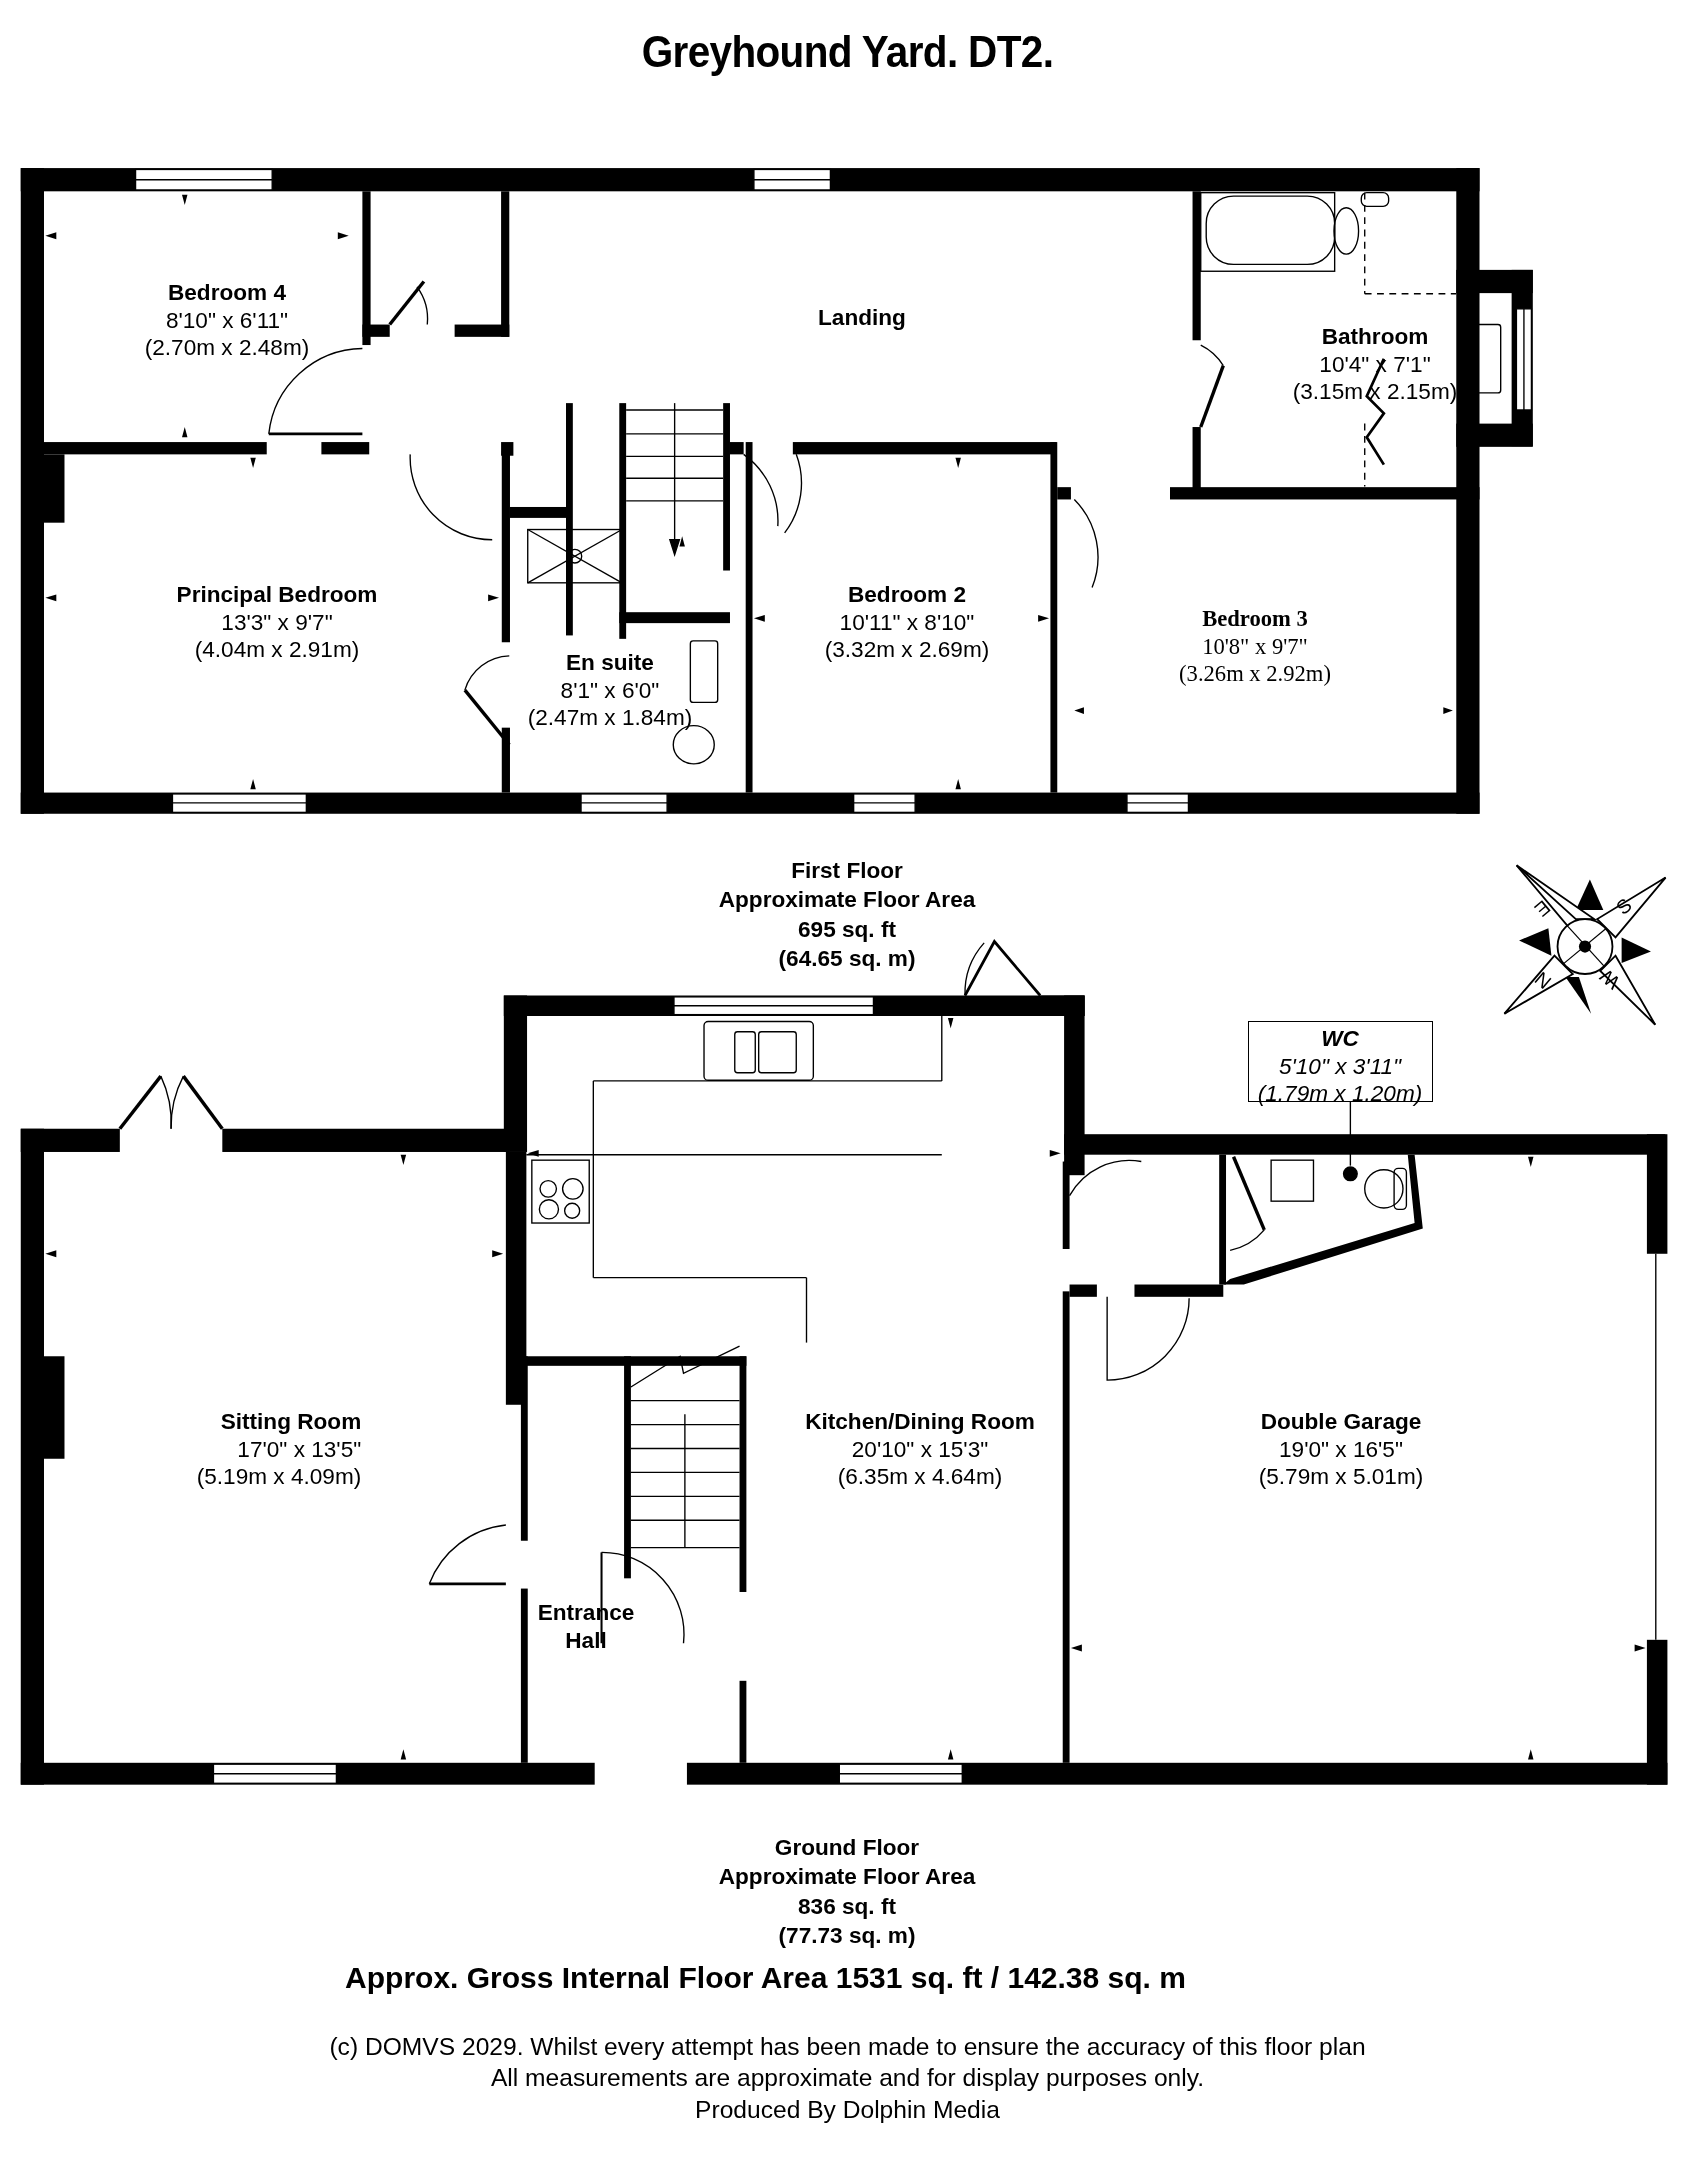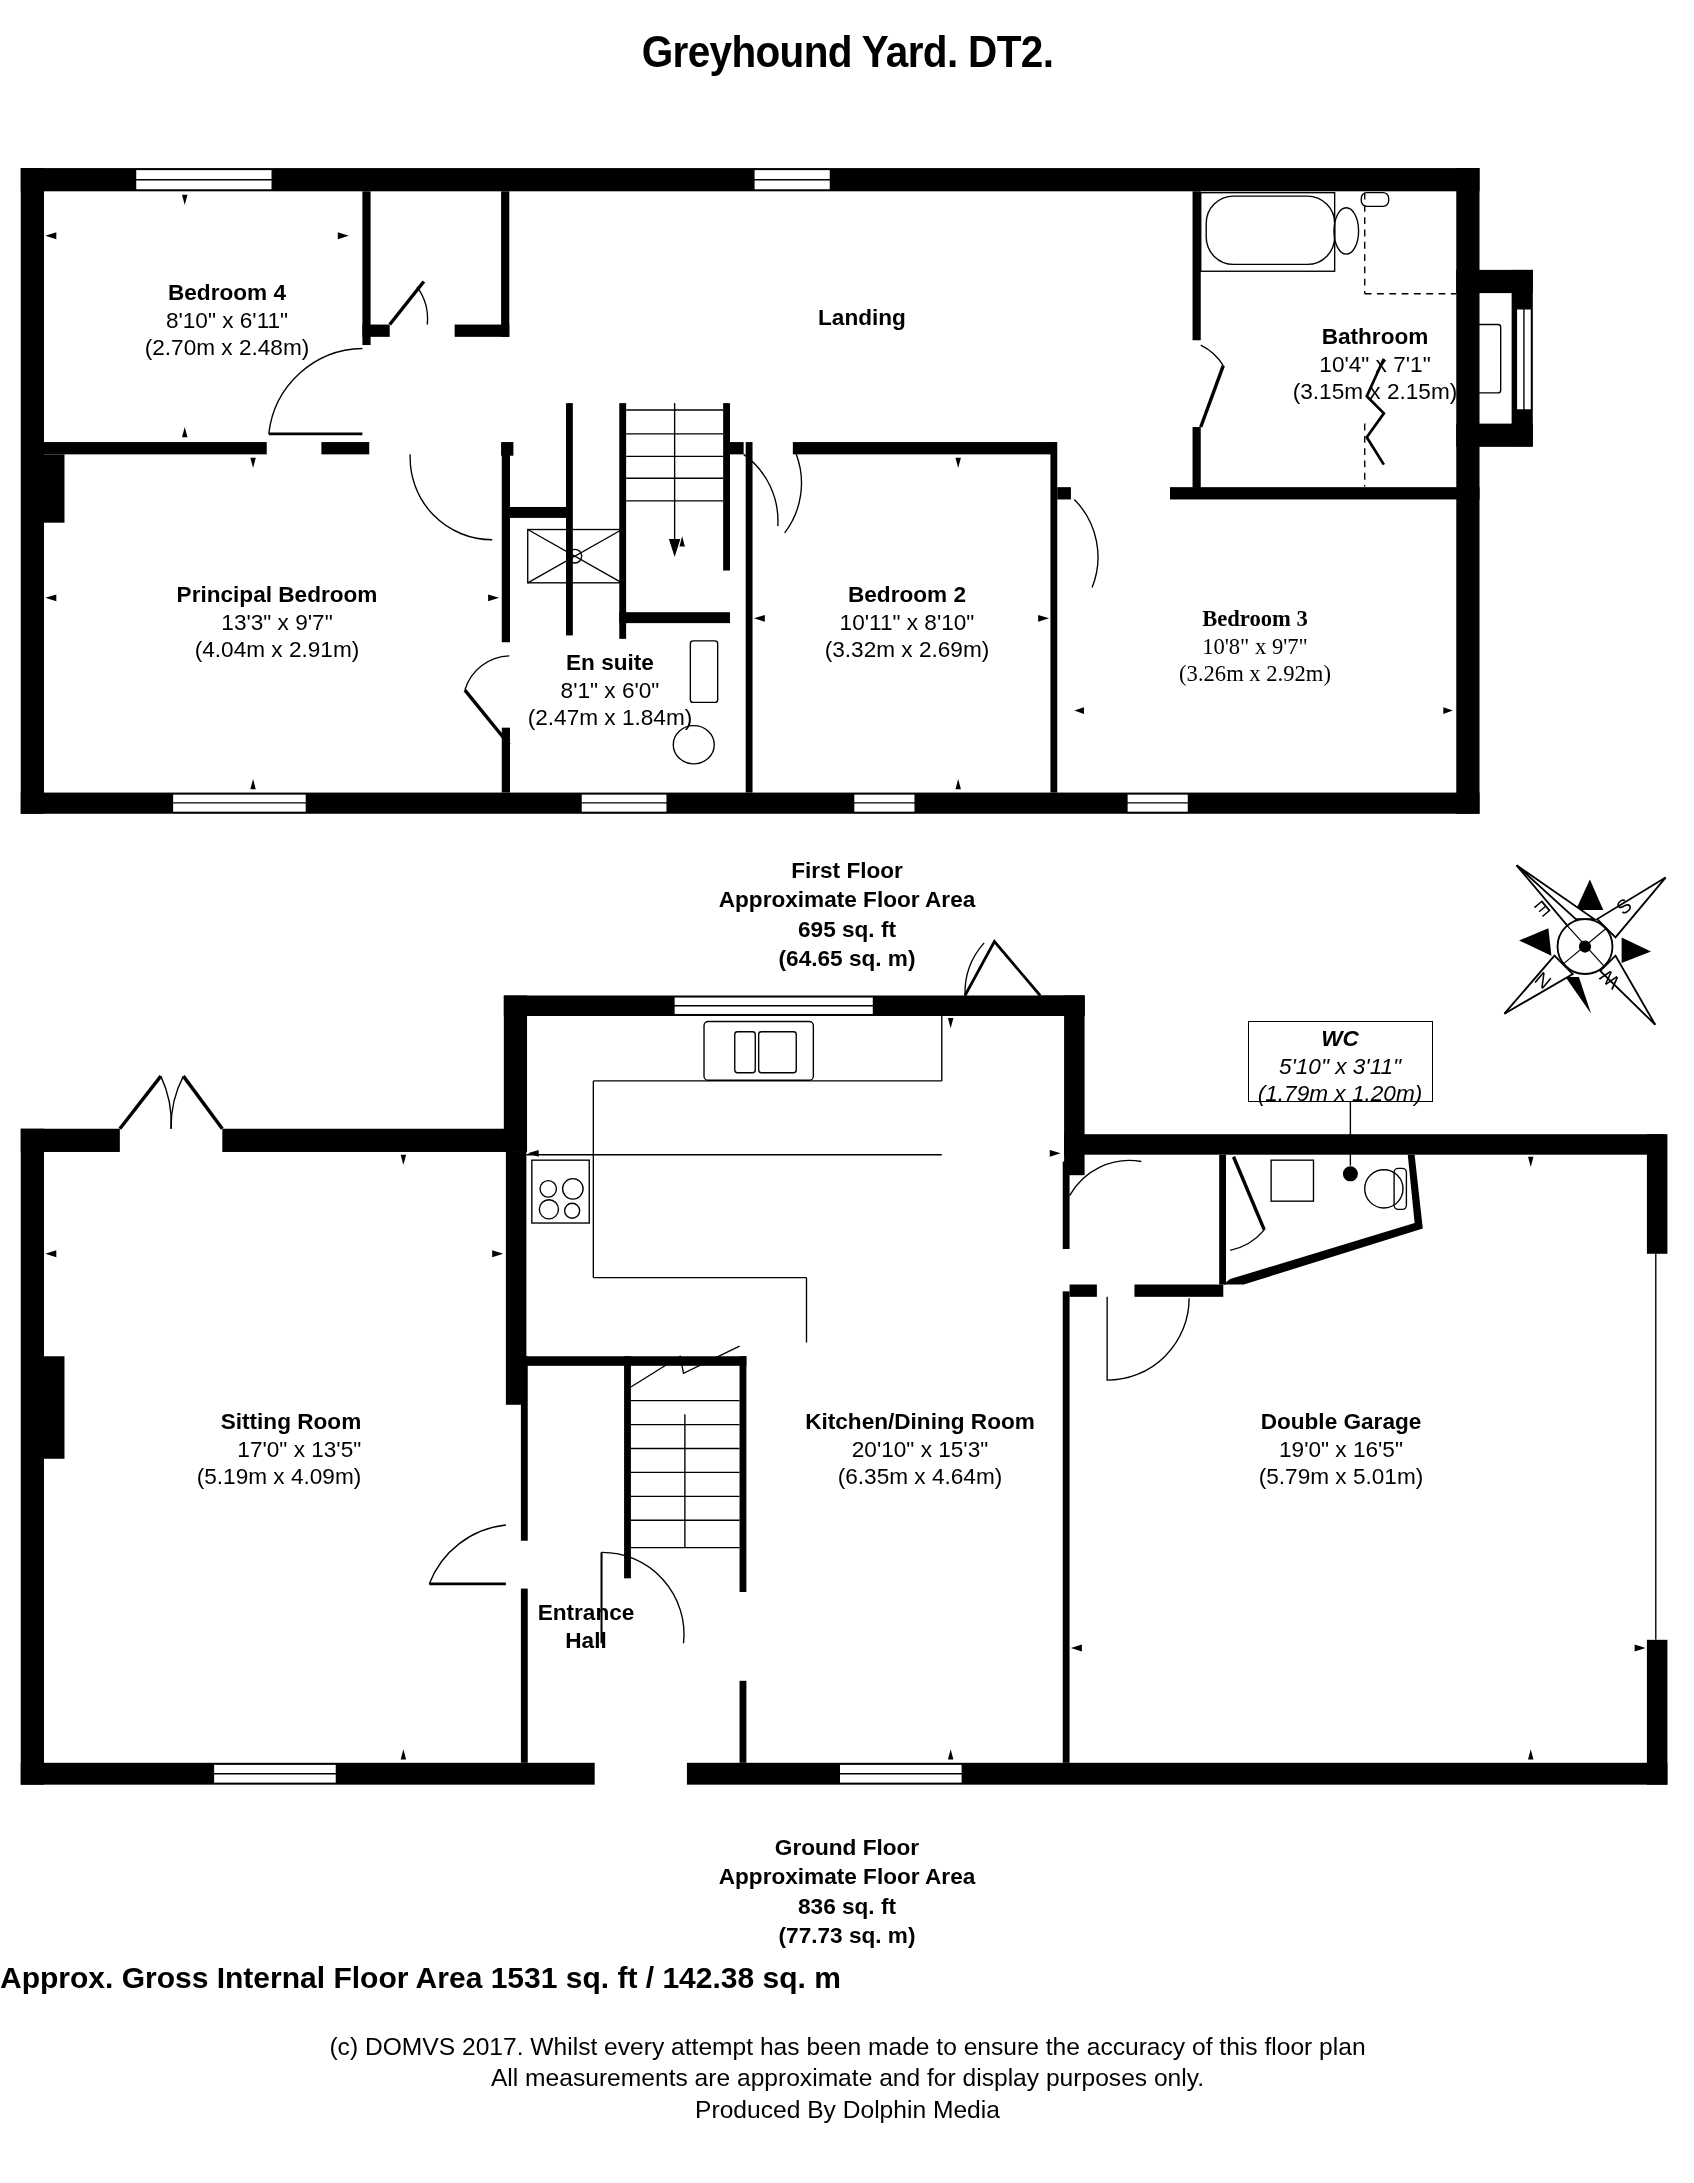--- a/index.html
+++ b/index.html
@@ -8,21 +8,21 @@
   .plan { position: absolute; left: 0; top: 0; width: 1695px; height: 2183px; }
   .title { position: absolute; left: 0; width: 1695px; top: 27px; text-align: center;
            font-weight: bold; font-size: 44px; letter-spacing: -0.7px; transform: scaleX(0.92); }
   .label { position: absolute; text-align: center; transform: translateX(-50%); line-height: 1.22;
            font-size: 22.6px; white-space: nowrap; }
   .label .name { font-weight: bold; display: block; }
   .label .dim { display: block; }
   .area { position: absolute; text-align: center; transform: translateX(-50%); font-weight: bold;
           font-size: 22.6px; line-height: 1.3; white-space: nowrap; }
   .area span { display: block; }
-  .gross { position: absolute; left: 0; width: 1531px; top: 1961px; text-align: left;
+  .gross { position: absolute; left: 0; width: 1531px; top: 1961px; text-align: center;
            font-weight: bold; font-size: 30px; }
   .footer { position: absolute; left: 0; width: 1695px; top: 2031px; text-align: center;
             font-size: 24.6px; line-height: 1.28; }
   .footer span { display: block; }
   .wc-box { position: absolute; left: 1248px; top: 1021px; width: 185px; height: 81px;
             border: 1.4px solid #000; box-sizing: border-box; background: #fff; }
 </style>
 </head>
 <body>
 
@@ -336,17 +336,17 @@
 <div class="area" style="left:847px;top:1833px;">
   <span>Ground Floor</span>
   <span>Approximate Floor Area</span>
   <span>836 sq. ft</span>
   <span>(77.73 sq. m)</span>
 </div>
 
 <div class="gross">Approx. Gross Internal Floor Area 1531 sq. ft / 142.38 sq. m</div>
 
 <div class="footer">
-  <span>(c) DOMVS 2017. Whilst every attempt has been made to ensure the accuracy of this floor plan</span>
+  <span>(c) DOMVS 2029. Whilst every attempt has been made to ensure the accuracy of this floor plan</span>
   <span>All measurements are approximate and for display purposes only.</span>
   <span>Produced By Dolphin Media</span>
 </div>
 
 
 </body></html>

